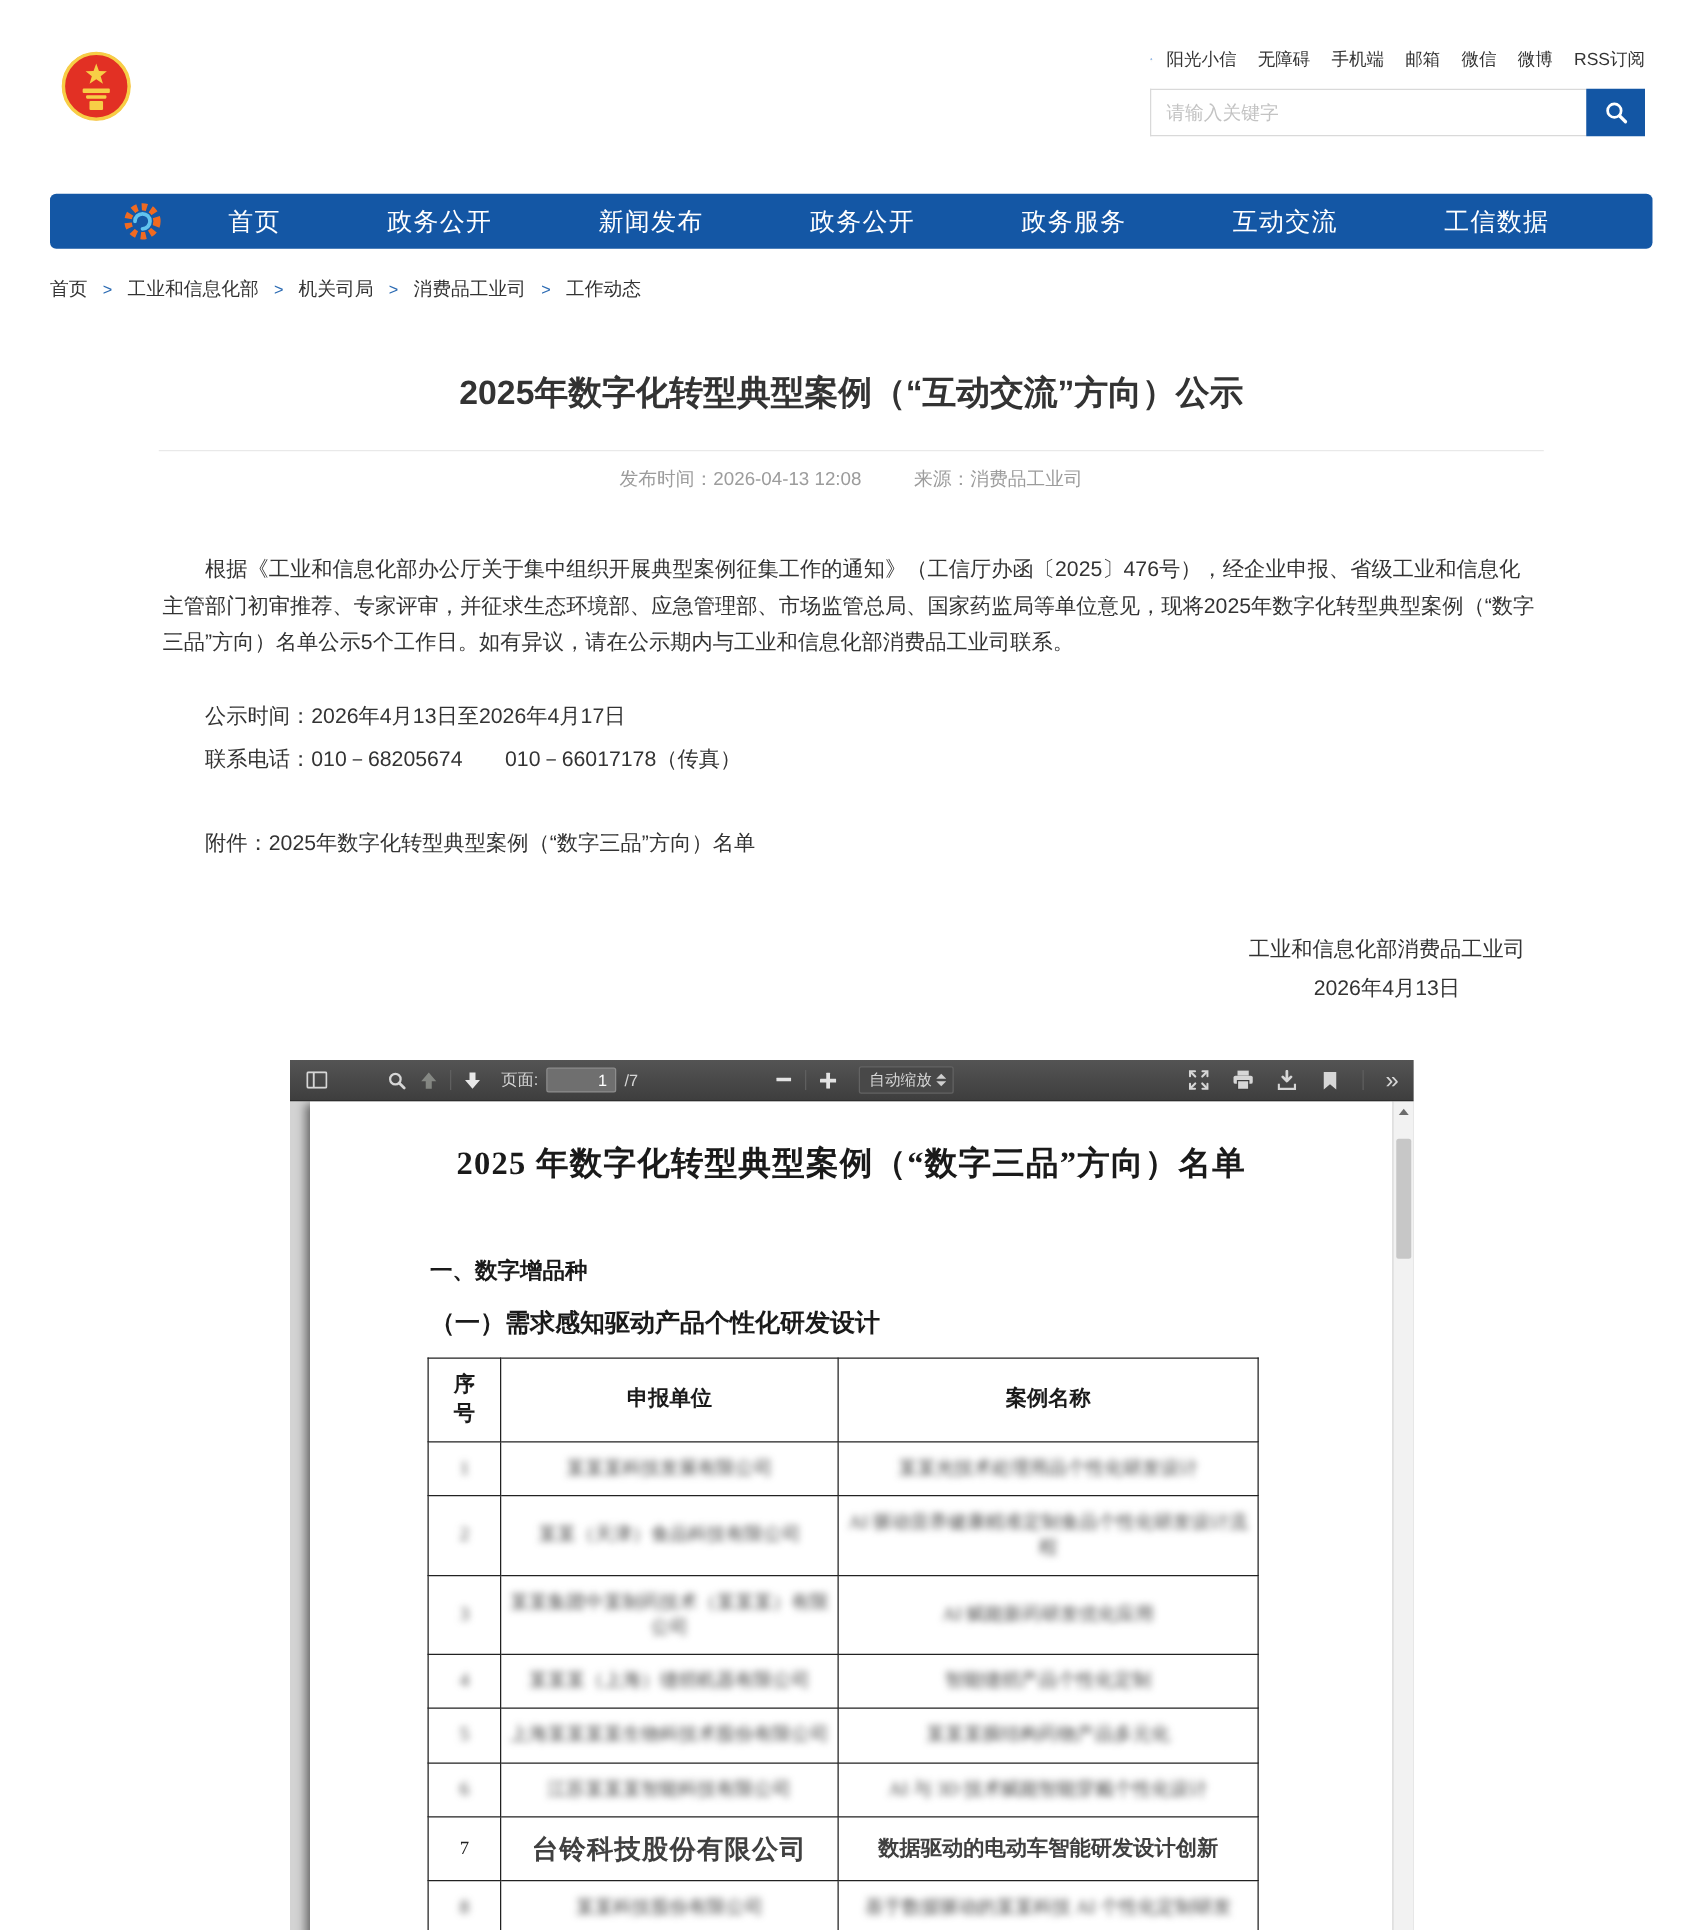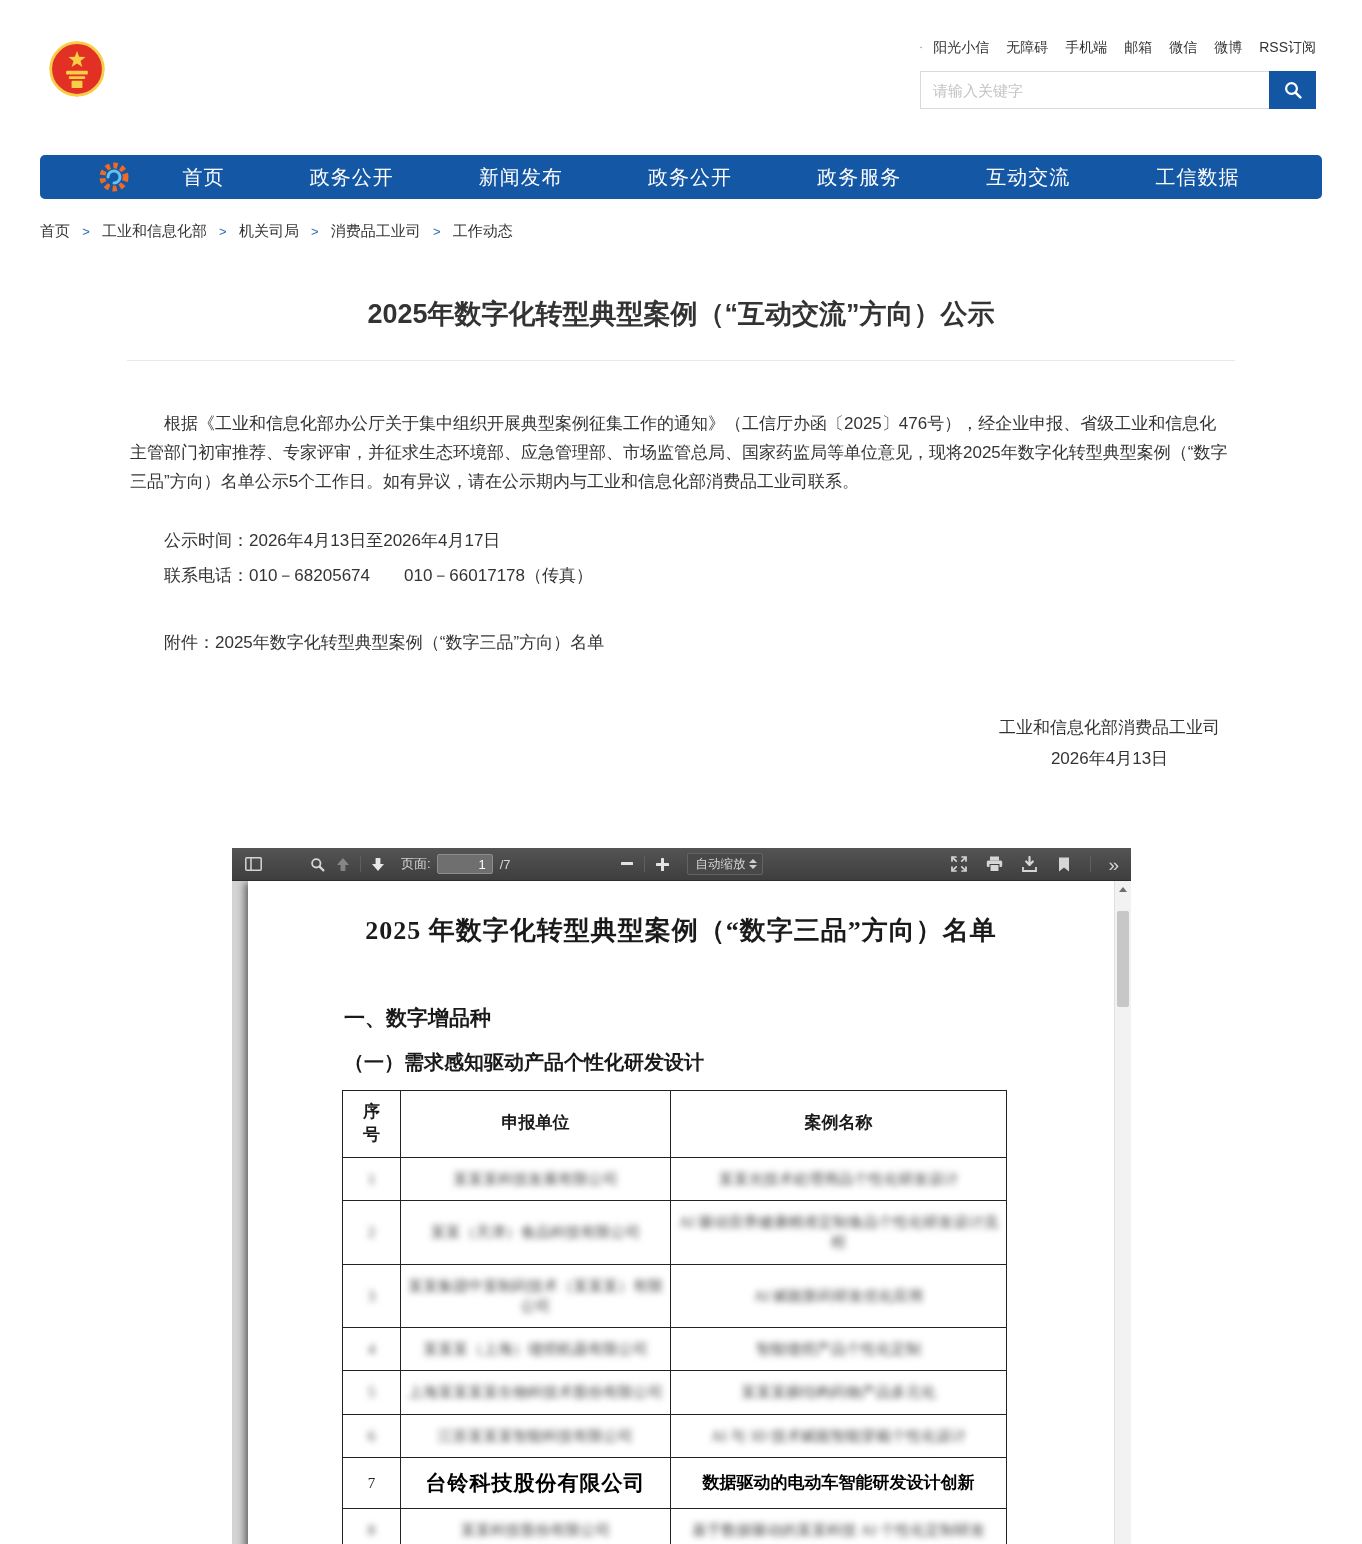--- a/index.html
+++ b/index.html
@@ -84,32 +84,32 @@
     font-family:"Liberation Serif","DejaVu Serif",serif; color:#1a1a1a; }
   .pdf-scrollbar { position:absolute; right:0; top:0; bottom:0; width:17px; background:#f2f2f2;
     border-left:1px solid #e0e0e0; }
   .sb-arrow { height:16px; display:flex; align-items:center; justify-content:center; cursor:pointer; }
   .sb-arrow i { width:0; height:0; border-left:4px solid transparent; border-right:4px solid transparent;
     border-bottom:5px solid #6d6d6d; display:block; }
   .sb-thumb { position:absolute; left:2px; right:2px; top:30px; height:96px; background:#c7c7c7;
     border-radius:2px; cursor:pointer; }
 
   .doc-title { text-align:center; font-size:26px; font-weight:700; margin-top:32px; letter-spacing:1px; }
-  .doc-section { margin:56px 0 0 96px; font-size:21px; font-weight:700; }
+  .doc-section { margin:56px 0 0 96px; font-size:18px; font-weight:700; }
   .doc-subsection { margin:17px 0 0 96px; font-size:20px; font-weight:700; }
 
   .doc-table { border-collapse:collapse; margin:14px 0 0 94px; table-layout:fixed; }
   .doc-table col.c-no { width:56px; }
   .doc-table col.c-org { width:270px; }
   .doc-table col.c-case { width:336px; }
   .doc-table th, .doc-table td { border:1px solid #222; text-align:center; vertical-align:middle;
     font-size:15px; padding:11px 6px; line-height:1.35; }
   .doc-table th { font-size:17px; font-weight:700; padding:10px 20px; }
   .blur { filter:blur(3px); color:#3f3f3f; }
-  .row-hl td { color:#000000; }
+  .row-hl td { color:#404040; }
   .row-hl td.no-cell { color:#222; }
   .row-hl .org-txt { font-size:21px; font-weight:700; letter-spacing:1px; white-space:nowrap; }
   .row-hl .case-txt { font-size:17px; font-weight:700; white-space:nowrap; }
 
   svg { display:block; }
 </style>
 </head>
 <body>
 
 <div class="top-header">
@@ -180,20 +180,24 @@
   <span class="crumb">机关司局</span>
   <span class="sep">&gt;</span>
   <span class="crumb">消费品工业司</span>
   <span class="sep">&gt;</span>
   <span class="crumb">工作动态</span>
 </div>
 
 <div class="article">
   <h1 class="article-title">2025年数字化转型典型案例（“互动交流”方向）公示</h1>
   <div class="title-divider"></div>
+  <div class="article-meta">
+    <span>发布时间：2026-04-13 12:08</span>
+    <span class="meta-src">来源：消费品工业司</span>
+  </div>
   <div class="article-body">
     <p>根据《工业和信息化部办公厅关于集中组织开展典型案例征集工作的通知》（工信厅办函〔2025〕476号），经企业申报、省级工业和信息化主管部门初审推荐、专家评审，并征求生态环境部、应急管理部、市场监管总局、国家药监局等单位意见，现将2025年数字化转型典型案例（“数字三品”方向）名单公示5个工作日。如有异议，请在公示期内与工业和信息化部消费品工业司联系。</p>
     <p class="p-gap">公示时间：2026年4月13日至2026年4月17日</p>
     <p class="p-gap-sm">联系电话：010－68205674　　010－66017178（传真）</p>
     <p class="p-gap-lg">附件：2025年数字化转型典型案例（“数字三品”方向）名单</p>
   </div>
   <div class="signature-wrap">
     <div class="signature-inner">
       <div>工业和信息化部消费品工业司</div>
       <div>2026年4月13日</div>

